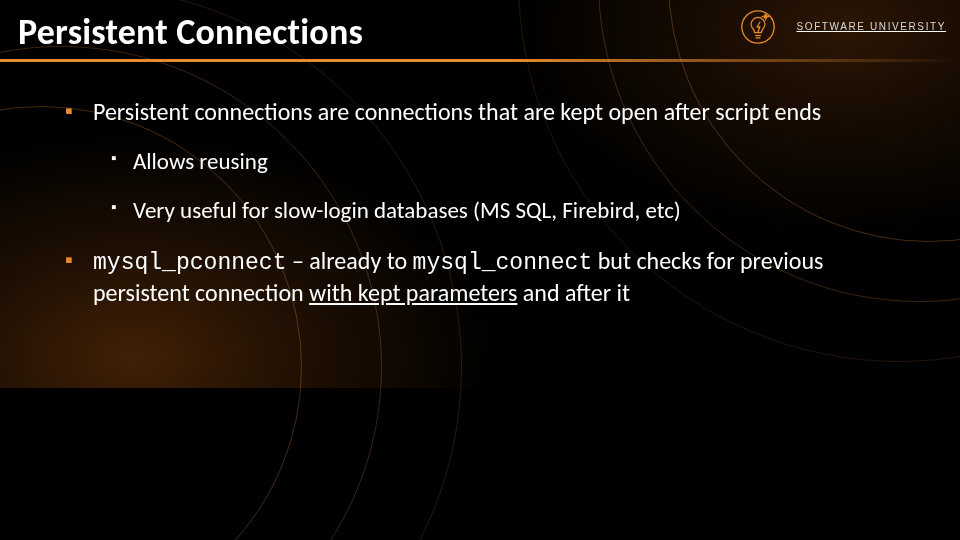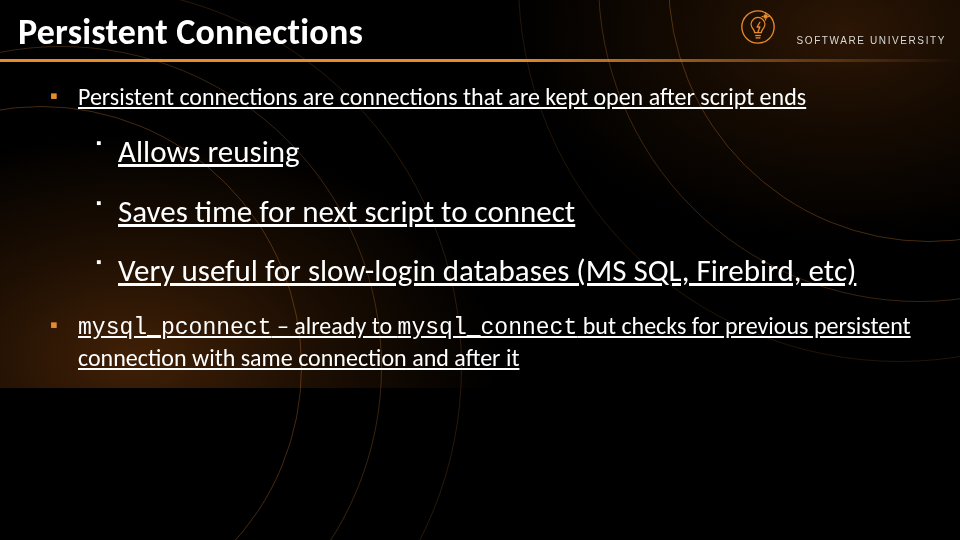--- a/index.html
+++ b/index.html
@@ -55,22 +55,23 @@
     height: 3px;
     width: 100%;
     background: linear-gradient(to right, #e88b2d 0%, #e88b2d 53%, rgba(232,139,45,0.0) 100%);
   }
 
   .logo {
     position: absolute;
     right: 14px;
     top: 8px;
     display: flex;
-    align-items: flex-end;
+    align-items: center;
     gap: 20px;
+    text-decoration: underline;
   }
   .logo svg { display:block; }
   .logo-text {
     display: flex;
     flex-direction: column;
     line-height: 1.0;
     color: #d9d9d9;
     font-family: "Segoe UI", Arial, sans-serif;
   }
   .logo-text .l1 { font-size: 10px; letter-spacing: 1.6px; font-weight: 400; }
@@ -78,23 +79,22 @@
 
   .content {
     position: absolute;
     left: 48px;
     top: 82px;
     right: 40px;
   }
 
   ul.lvl1 {
     list-style: none;
-    margin: 0;
+    margin: 15px;
     padding: 0;
-    text-decoration: underline;
   }
   ul.lvl1 > li {
     position: relative;
     padding-left: 30px;
     font-size: 24px;
     line-height: 1.25;
     margin-bottom: 20px;
   }
   ul.lvl1 > li::before {
     content: "▪";
@@ -106,21 +106,21 @@
   }
 
   ul.lvl2 {
     list-style: none;
     margin: 14px 0 0 0;
     padding: 0 0 0 18px;
   }
   ul.lvl2 > li {
     position: relative;
     padding-left: 22px;
-    font-size: 31px;
+    font-size: 23px;
     line-height: 1.28;
     margin-top: 20px;
   }
   ul.lvl2 > li::before {
     content: "▪";
     position: absolute;
     left: 0px;
     top: 2px;
     color: #ffffff;
     font-size: 15px;
@@ -173,23 +173,22 @@
       <span class="l1">SOFTWARE UNIVERSITY</span>
     </span>
   </div>
 
   <div class="content">
     <ul class="lvl1">
       <li>
         <span>Persistent connections are connections that are kept open after script ends</span>
         <ul class="lvl2">
           <li><span>Allows reusing</span></li>
-          <li><span>Saves time for next script to connect</span></li>
           <li><span>Very useful for slow-login databases (MS SQL, Firebird, etc)</span></li>
         </ul>
       </li>
       <li>
-        <span class="mono">mysql_pconnect</span><span> – already to </span><span class="mono">mysql_connect</span><span> but checks for previous persistent connection </span><span class="underline">with same connection</span><span> and after it</span>
+        <span class="mono">mysql_pconnect</span><span> – already to </span><span class="mono">mysql_connect</span><span> but checks for previous persistent connection </span><span class="underline">with kept parameters</span><span> and after it</span>
       </li>
     </ul>
   </div>
 
 </div>
 
 </body></html>

